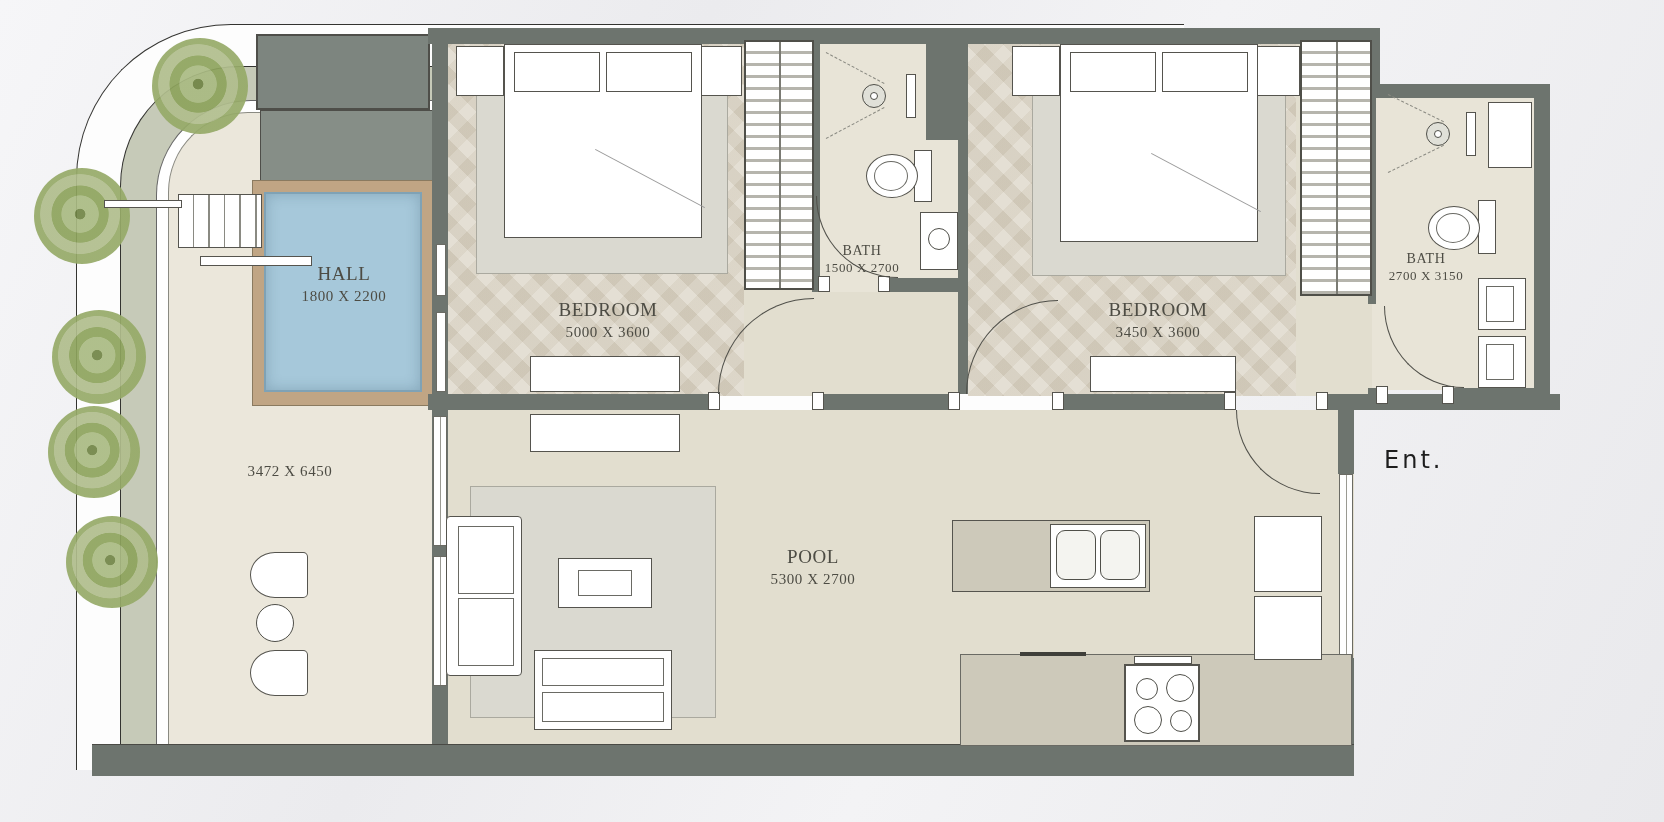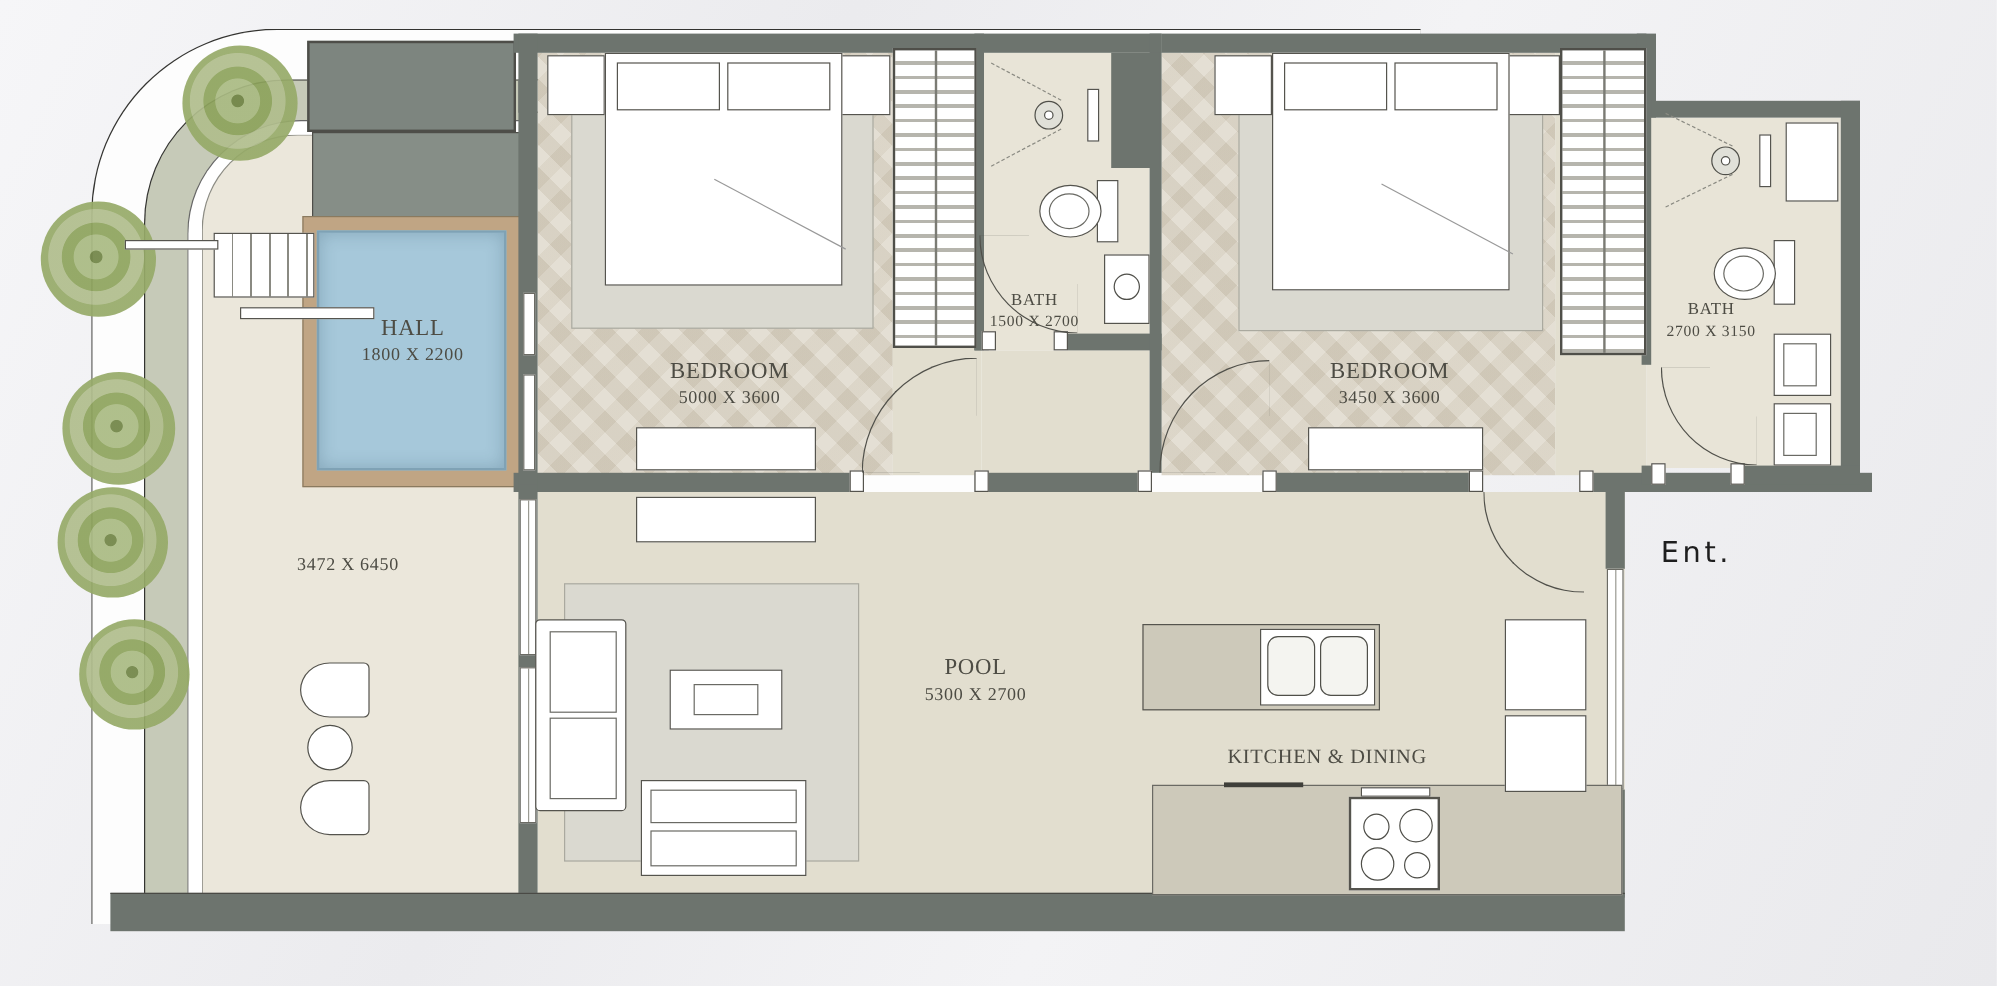--- a/index.html
+++ b/index.html
@@ -226,19 +226,16 @@
   <div class="abs" style="left:960px;top:654px;width:392px;height:92px;background:var(--counter);border:1px solid #6a6a64"></div>
   <div class="abs" style="left:1020px;top:652px;width:66px;height:4px;background:#3f3f3a"></div>
   <div class="furn" style="left:1134px;top:656px;width:58px;height:8px"></div>
   <div class="furn" style="left:1124px;top:664px;width:76px;height:78px;border-width:2px"></div>
   <div class="circ" style="left:1136px;top:678px;width:22px;height:22px"></div>
   <div class="circ" style="left:1166px;top:674px;width:28px;height:28px"></div>
   <div class="circ" style="left:1134px;top:706px;width:28px;height:28px"></div>
   <div class="circ" style="left:1170px;top:710px;width:22px;height:22px"></div>
   <div class="furn" style="left:1254px;top:516px;width:68px;height:76px"></div>
   <div class="furn" style="left:1254px;top:596px;width:68px;height:64px"></div>
-  <div class="lbl" style="left:966px;top:620px;width:280px">
-    <div class="nm" style="font-size:17px">KITCHEN &amp; DINING</div>
-  </div>
 
   <div class="ent" style="left:1384px;top:446px">Ent.</div>
 
 </div>
 
 </body></html>

